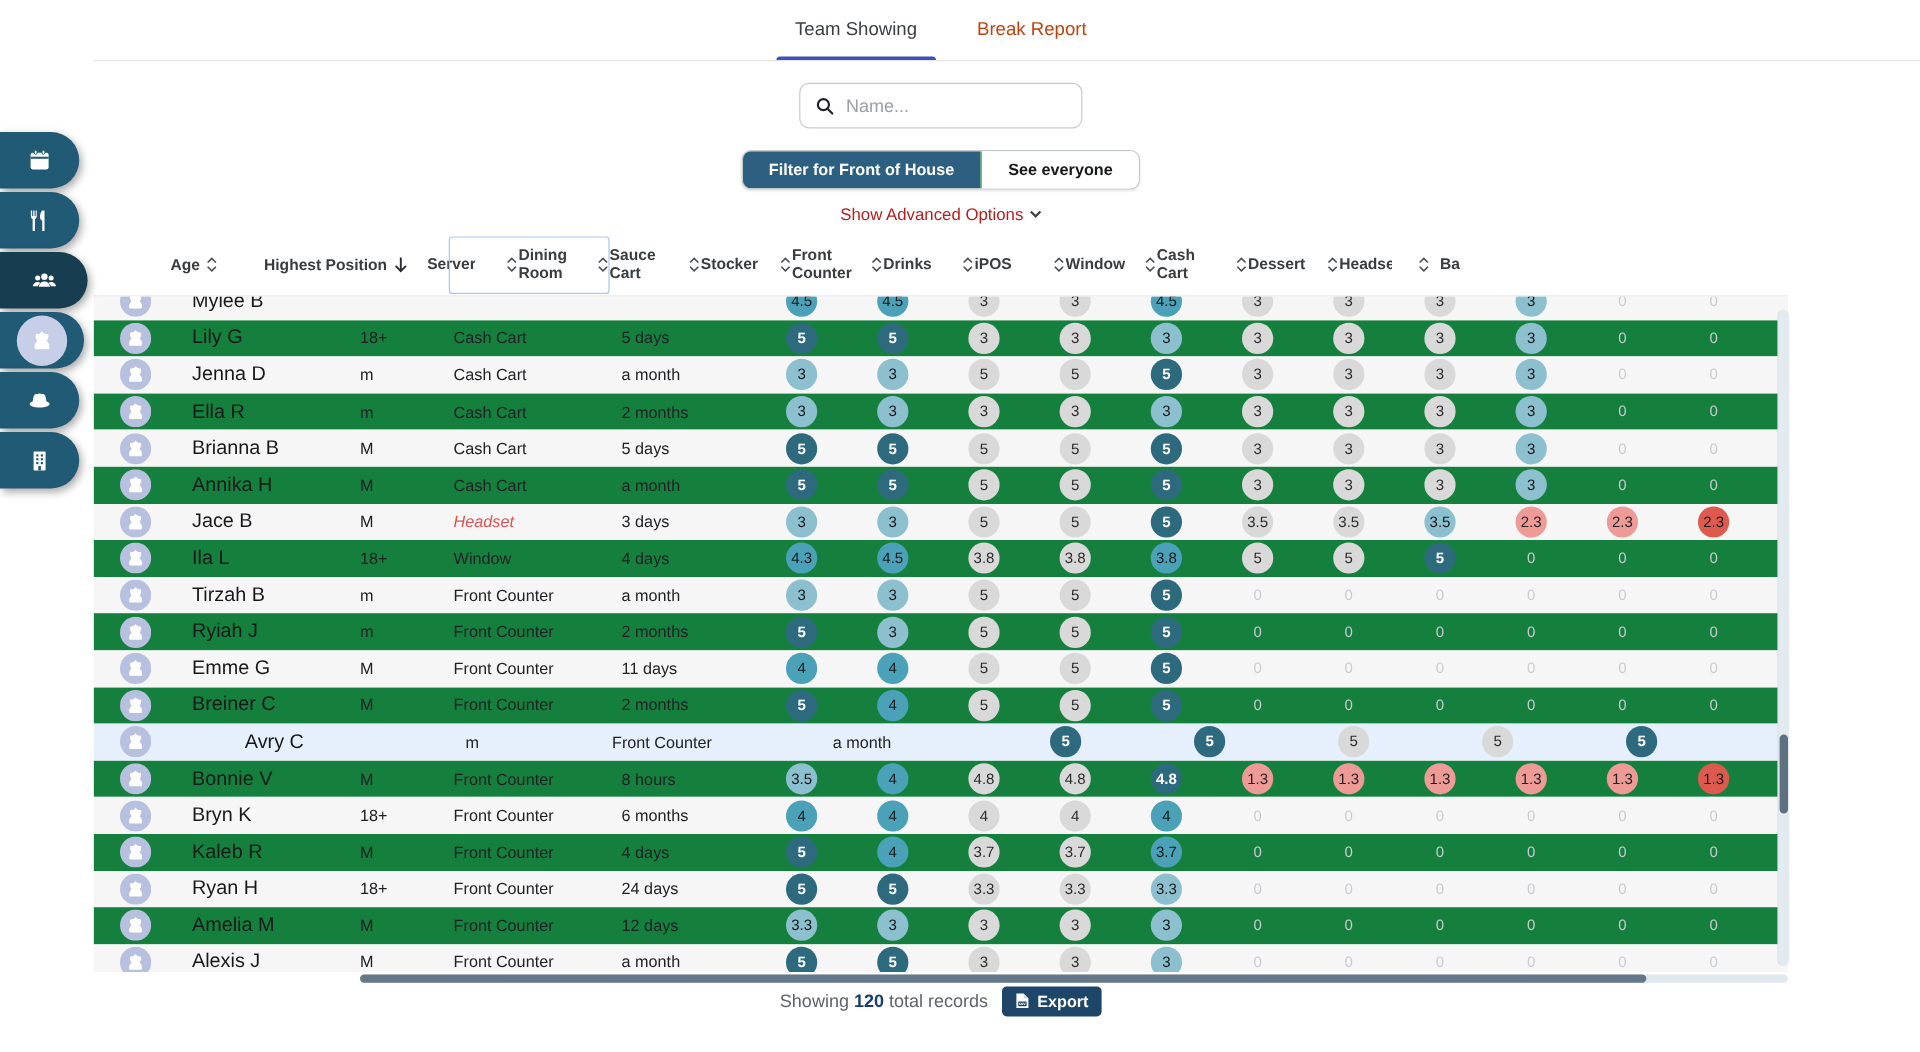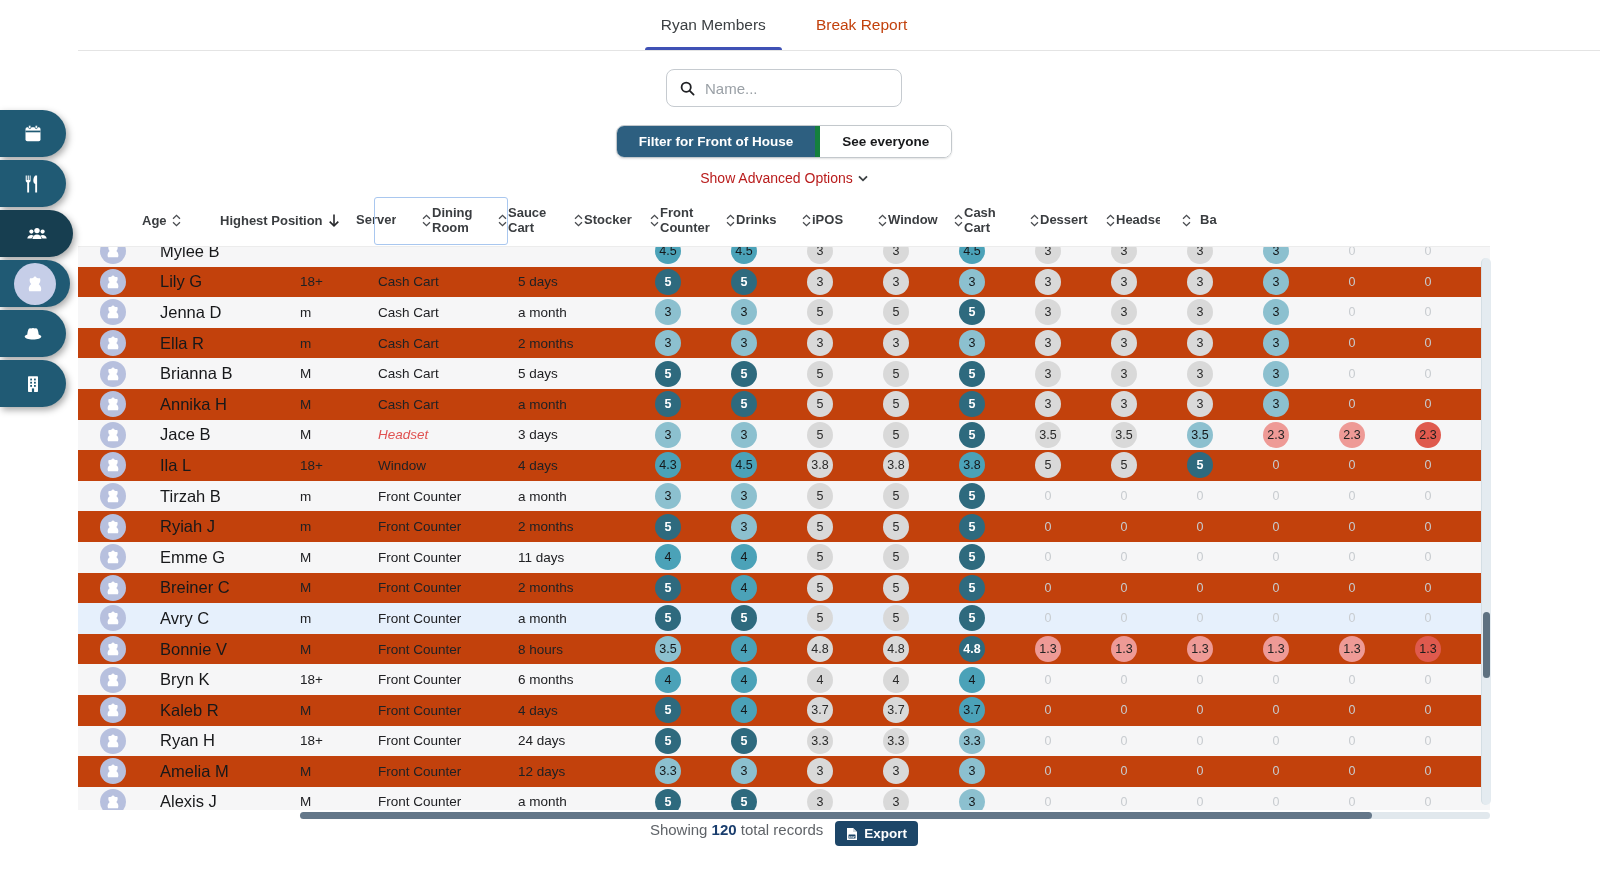--- a/index.html
+++ b/index.html
@@ -21,21 +21,21 @@
     display:flex; flex-direction:column; align-items:center; }
   .search-box { margin-top:18px; width:236px; height:38px; border:1px solid #c6cbd0;
     border-radius:8px; display:flex; align-items:center; padding:0 13px; gap:10px; background:#fff; }
   .search-box input { border:none; outline:none; flex:1; font-size:15px;
     font-family:"Liberation Sans",sans-serif; color:#202124; background:transparent; }
   .search-box input::placeholder { color:#9aa0a6; }
   .btn-group { margin-top:18px; display:flex; border:1px solid #c3c8cc; border-radius:8px;
     overflow:hidden; box-shadow:0 1px 2px rgba(0,0,0,.12); }
   .btn { font-size:13.5px; font-weight:bold; padding:8px 22px; cursor:pointer; white-space:nowrap; }
   .btn.primary { background:#2d5f80; color:#fff; }
-  .btn.secondary { background:#fff; color:#17181a; border-left:5px solid #15803d; }
+  .btn.secondary { background:#fff; color:#17181a; border-left:1px solid #15803d; }
   .advanced { margin-top:12px; display:flex; align-items:center; gap:5px;
     font-size:14px; color:#b91c1c; cursor:pointer; }
 
   
   .sidebar { position:absolute; left:0; top:110px; width:84px; z-index:10; }
   .pill { width:66px; height:47px; margin-bottom:3px; background:#205a74;
     border-radius:0 26px 26px 0; display:flex; align-items:center; justify-content:center;
     box-shadow:2px 3px 7px rgba(0,0,0,.35); cursor:pointer; }
   .pill.active { width:73px; background:#173e50; }
   .pill.logo { width:70px; }
@@ -53,22 +53,22 @@
   .hcell.h-rate .lbl { max-width:52px; line-height:1.15; overflow:hidden; }
   .hcell.h-rate .lbl.clip { max-width:44px; white-space:nowrap; }
   .hcell.h-ba { justify-content:flex-start; padding-left:8px; }
   .focus-ring { position:absolute; left:296px; top:2px; width:134px; height:48px;
     border:1px solid #a9c7ef; border-radius:3px; pointer-events:none; }
 
   .tbody { position:relative; }
   .row { display:flex; align-items:center; height:30.6px; }
   .row.first { margin-top:-11px; }
   .row.even { background:#f6f6f7; }
-  .row.odd { background:#c2410c; }
-  .row.selected { background:#e6f0fc; }
+  .row.odd { background:#15803d; }
+  .row.selected { background:#e6f0fc;gap:44px; }
   .cell { flex:none; }
   .c-avatar { width:60px; padding-left:22px; display:flex; align-items:center; }
   .c-name { width:158px; padding-left:22px; font-size:16.5px; color:#17181a; white-space:nowrap; overflow:hidden; }
   .c-age  { width:78px;  padding-left:4px; font-size:13.5px; color:#202124; }
   .c-pos  { width:140px; padding-left:4px; font-size:13.5px; color:#202124; white-space:nowrap; }
   .c-pos.alert { color:#e05252; font-style:italic; }
   .c-upd  { width:116px; padding-left:4px; font-size:13.5px; color:#202124; white-space:nowrap; }
   .c-rate { width:76px; display:flex; justify-content:center; }
   .badge { min-width:26px; height:26px; padding:0 3px; border-radius:50%;
     display:flex; align-items:center; justify-content:center; font-size:12.5px; }
@@ -85,32 +85,32 @@
     background:#e4ebf0; border-radius:6px; border-left:1px solid #d4dee4; }
   .vthumb { position:absolute; left:1px; top:354px; width:7px; height:66px;
     background:#5e7180; border-radius:4px; }
   .hscroll { position:absolute; left:300px; top:812px; width:1190px; height:7px;
     background:#e1e8ed; border-radius:4px; }
   .hthumb { position:absolute; left:0; top:0; width:1072px; height:7px;
     background:#65788a; border-radius:4px; }
 
   
   .footer { position:absolute; left:78px; top:821px; width:1412px; height:26px;
-    display:flex; align-items:flex-start; justify-content:center; gap:12px; }
+    display:flex; align-items:center; justify-content:center; gap:12px; }
   .showing { font-size:15px; color:#5f6368; }
   .showing b { color:#1a3e6e; }
   .export-btn { display:flex; align-items:center; gap:6px; background:#1d4668; color:#fff;
     font-size:13.5px; font-weight:bold; padding:5px 11px; border-radius:4px; cursor:pointer; }
 </style>
 </head>
 <body>
 
 <div class="tabbar">
   <div class="tab active">
-    <span>Ryan Members</span>
+    <span>Team Showing</span>
     <div class="tab-underline"></div>
   </div>
   <div class="tab">
     <span>Break Report</span>
   </div>
 </div>
 <div class="tab-divider"></div>
 
 <div class="controls">
   <div class="search-box">

